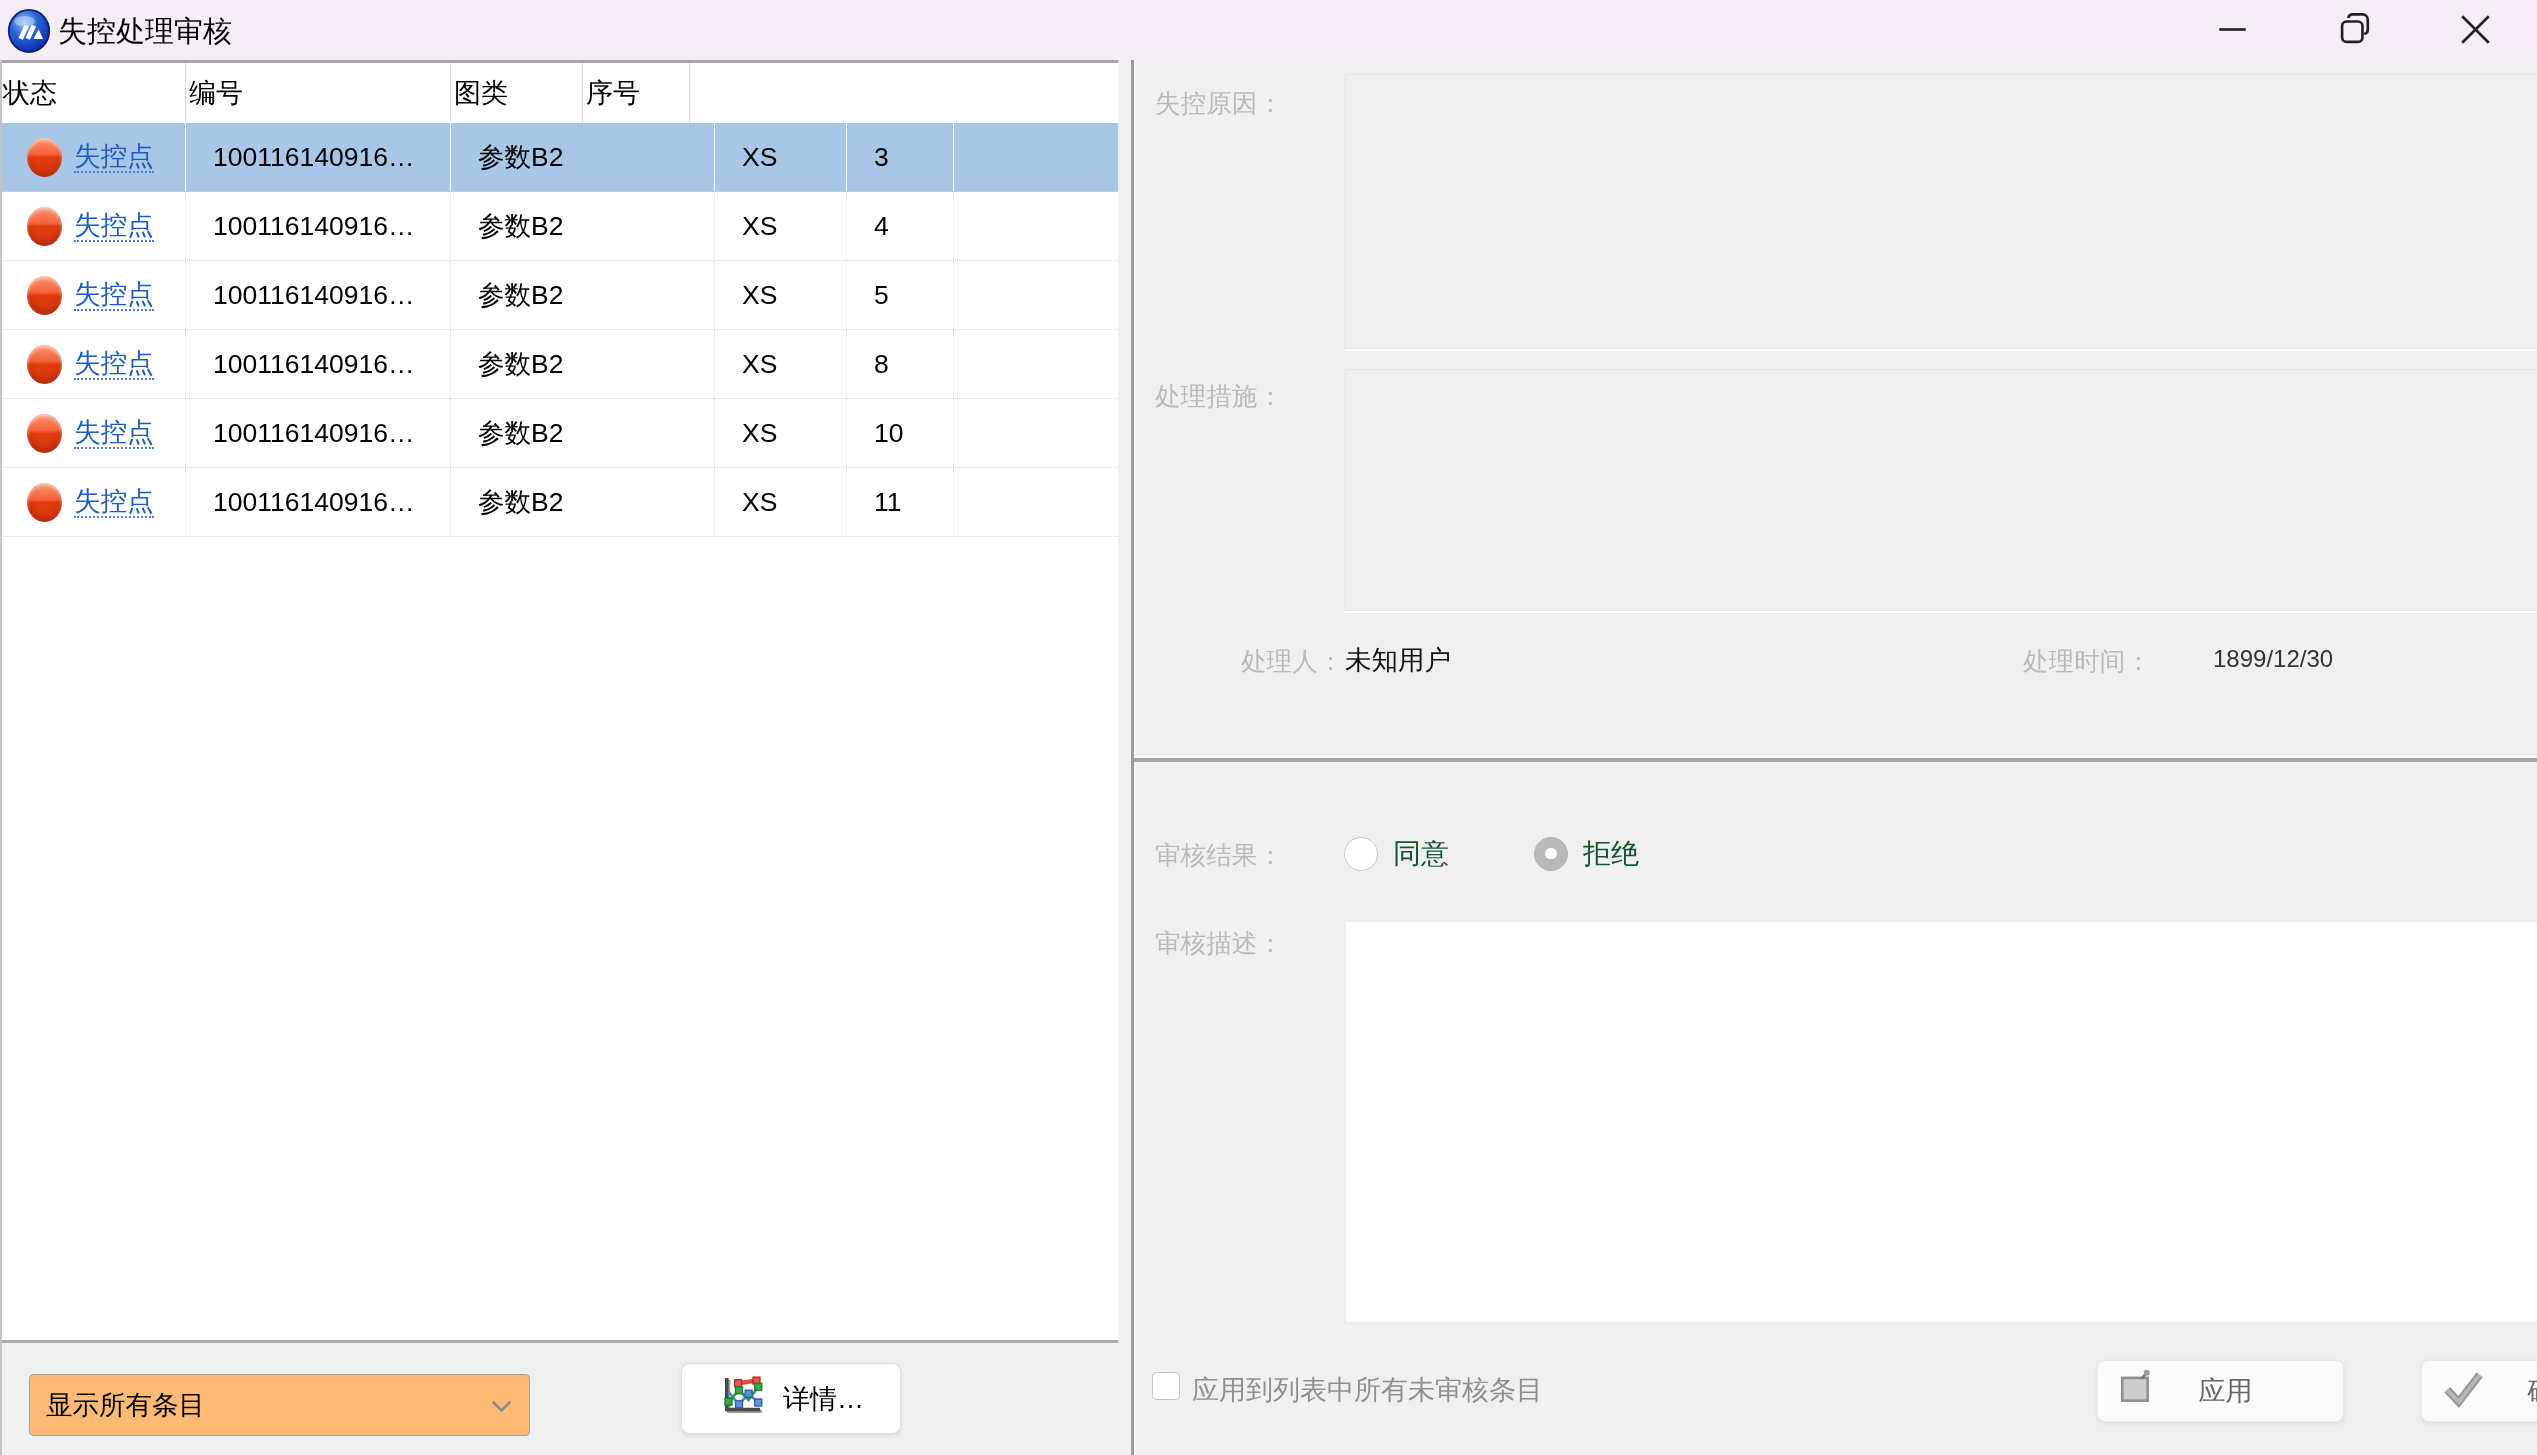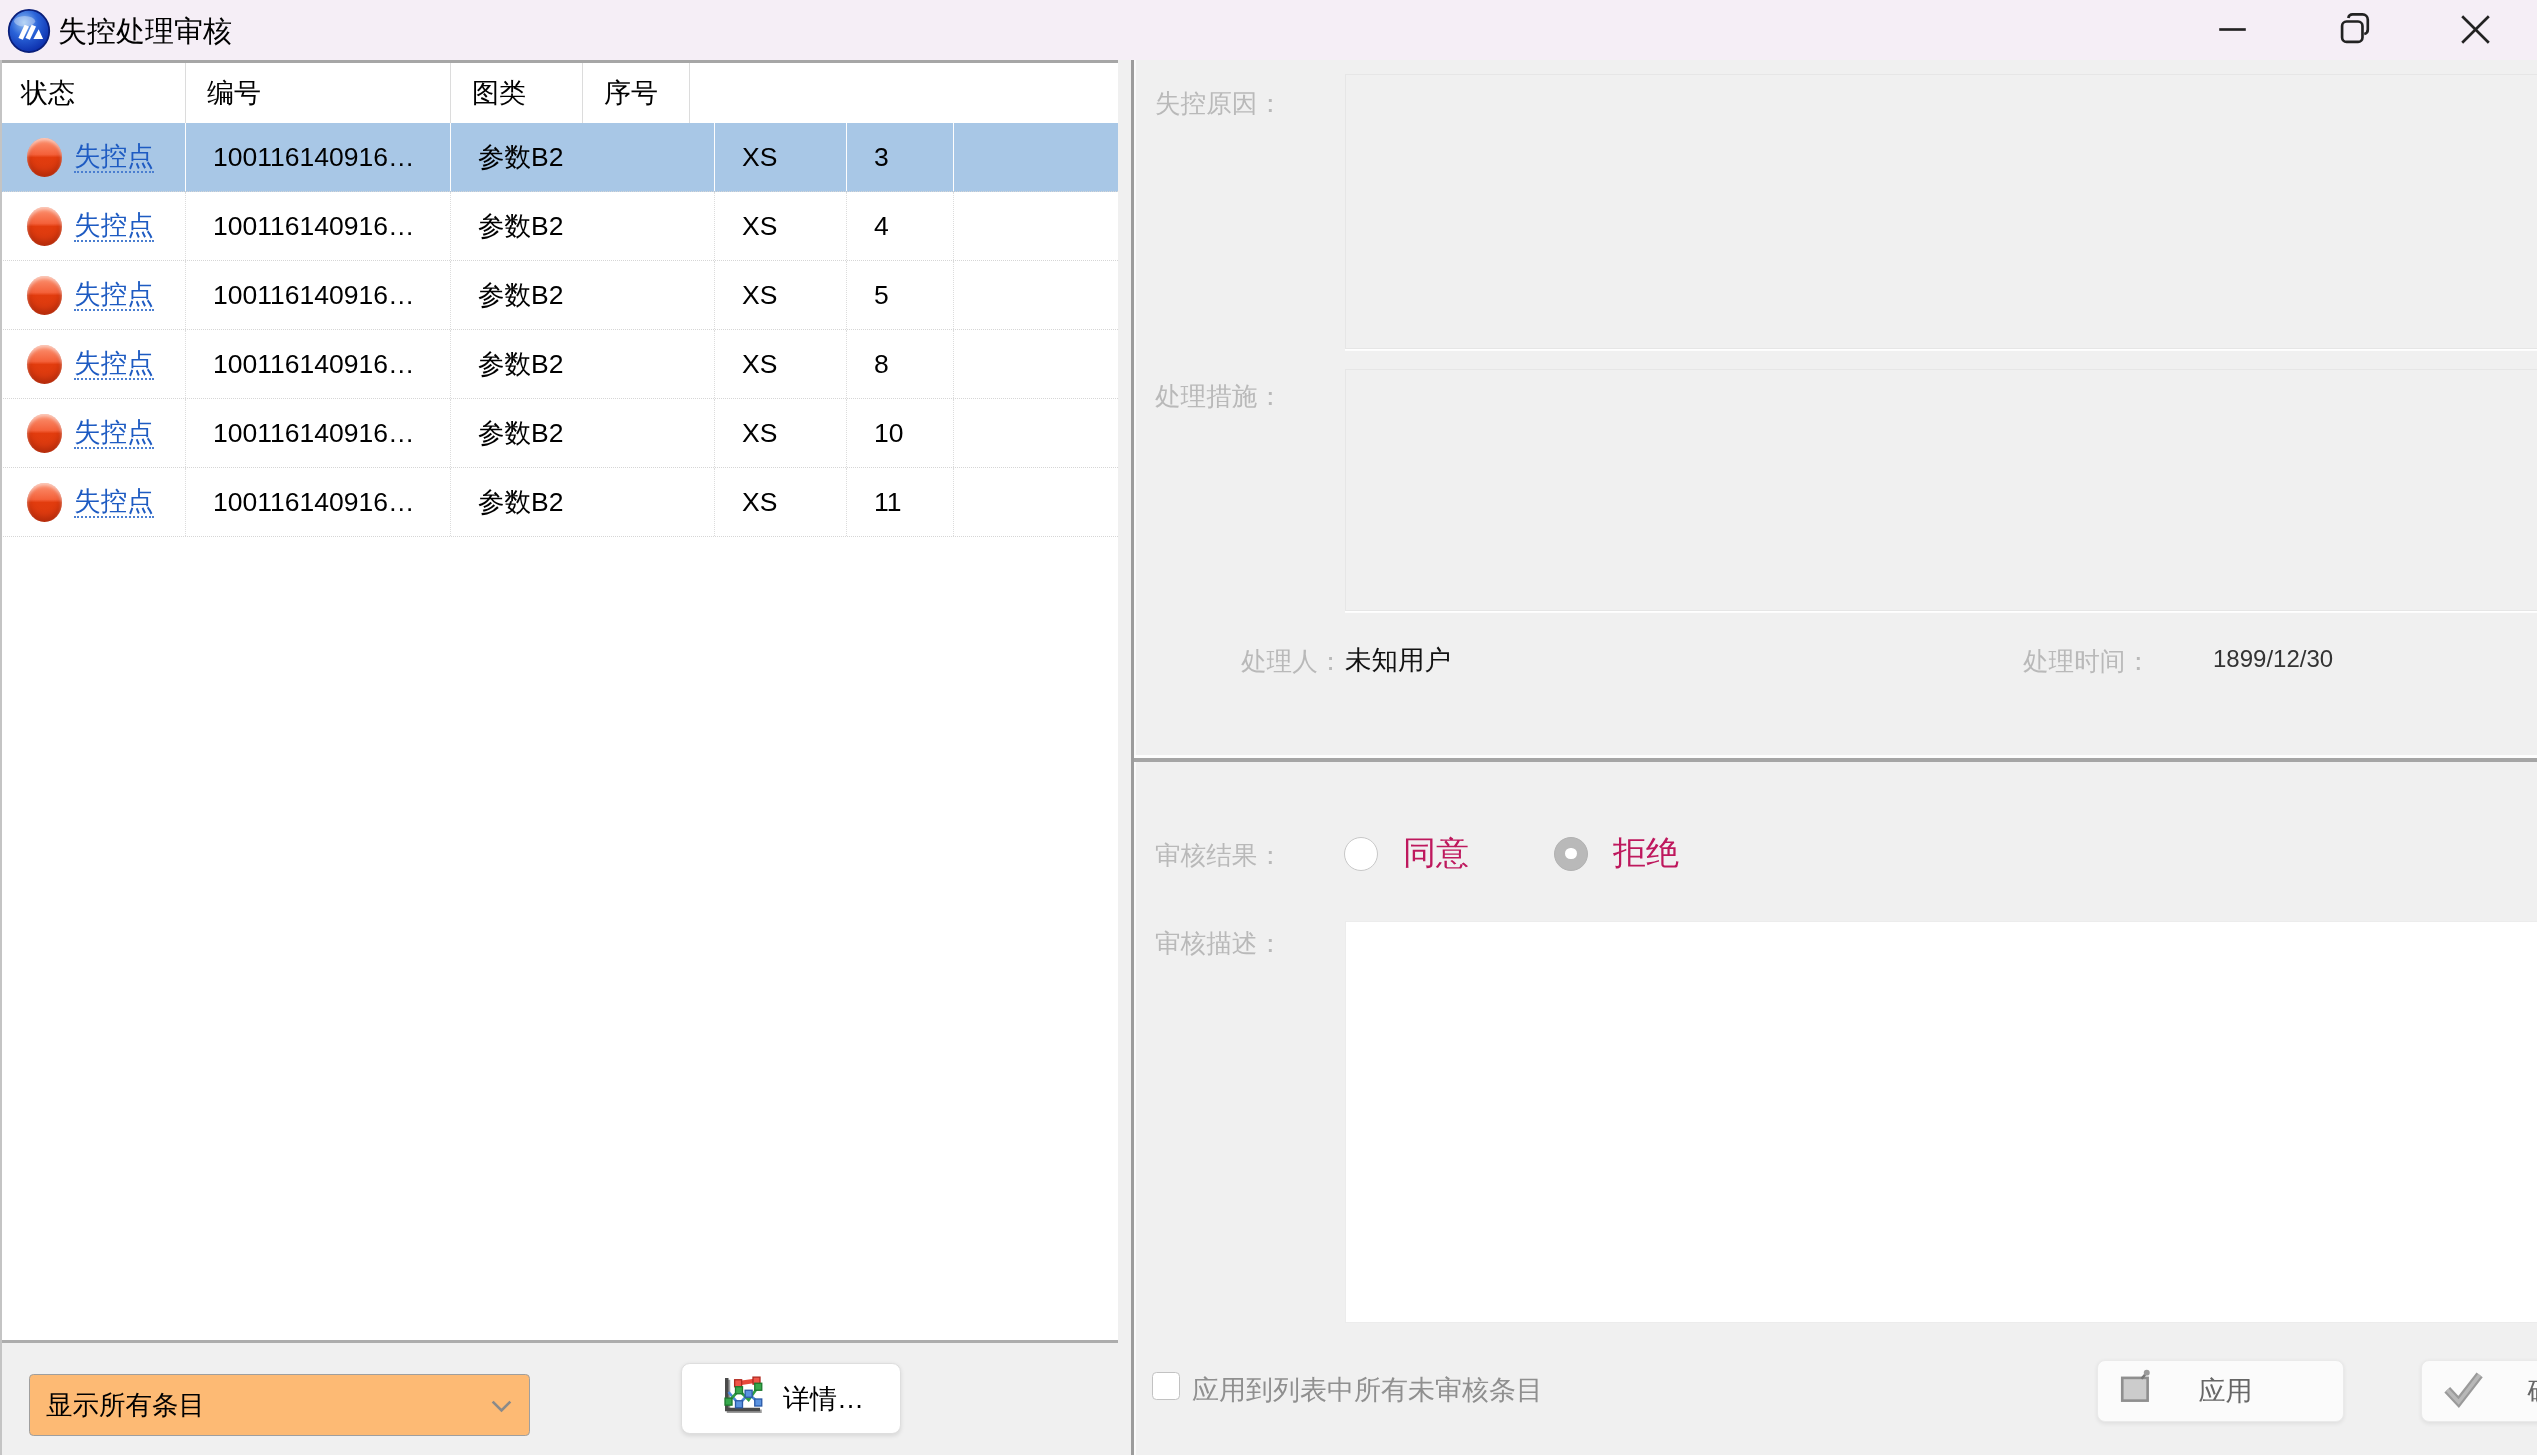--- a/index.html
+++ b/index.html
@@ -13,21 +13,21 @@
   .title-text{position:absolute;left:58px;top:11.5px;font-size:29px;color:#000;}
   .win-btn{position:absolute;top:1.8px;width:67px;height:55px;display:flex;align-items:center;justify-content:center;background:transparent;border:none;cursor:default;}
   .win-btn.min{left:2199px;}
   .win-btn.max{left:2321px;}
   .win-btn.close{left:2442px;}
 
   
   .table-topline{position:absolute;left:0;top:60px;width:1118px;height:3.5px;background:#a6a6a6;}
   .tablewrap{position:absolute;left:0;top:63px;width:1118px;height:1277px;background:#ffffff;}
   .thead{position:absolute;left:0;top:0;width:1118px;height:60px;display:flex;background:#fff;}
-  .th{display:flex;align-items:center;padding-left:21px;box-sizing:border-box;
+  .th{display:flex;align-items:center;padding-left:3px;box-sizing:border-box;
       font-size:27px;color:#000;border-right:1.8px solid #dcdcdc;}
   .th:last-child{border-right:none;}
   .tbody{position:absolute;left:0;top:60px;width:1118px;}
   .tr{display:flex;height:69px;border-bottom:1.8px dotted #d6d6d6;box-sizing:border-box;background:#fff;}
   .tr.selected{background:#a8c7e6;}
   .td{display:flex;align-items:center;padding-left:27px;box-sizing:border-box;
       font-size:26.5px;color:#000;border-right:1.8px dotted #dcdcdc;overflow:hidden;white-space:nowrap;}
   .tr.selected .td{border-right:1.8px solid #fdfdfd;}
   .td:last-child,.tr.selected .td:last-child{border-right:none;}
   .c0{width:186px;} .c1{width:265px;} .c2{width:264px;} .c3{width:132px;} .c4{width:107px;} .c5{width:164px;}
@@ -63,21 +63,21 @@
   .hsep-hi{position:absolute;left:1134px;top:755px;width:1404px;height:3.5px;background:#fdfdfd;}
   .hsep{position:absolute;left:1134px;top:758px;width:1404px;height:4.4px;background:#a5a5a5;}
 
   .radio-group{position:absolute;left:1344px;top:834px;height:39px;display:flex;align-items:center;}
   .radio-opt{display:flex;align-items:center;margin-right:85px;}
   .radio-circle{width:34px;height:34px;border-radius:50%;background:#fff;border:1.8px solid #c8c8c8;
       box-sizing:border-box;position:relative;flex:0 0 auto;}
   .radio-circle.selected{background:#b9b9b9;border-color:#b2b2b2;}
   .radio-circle.selected::after{content:"";position:absolute;left:50%;top:50%;width:11.5px;height:11.5px;
       margin:-5.7px 0 0 -5.7px;border-radius:50%;background:#fff;}
-  .radio-label{font-size:33px;color:#be185d;margin-left:25px;}
+  .radio-label{font-size:28px;color:#14532d;margin-left:15px;}
 
   .checkbox{position:absolute;left:1152px;top:1372px;width:28px;height:28px;background:#fff;
       border:1.8px solid #c2c2c2;border-radius:4.4px;box-sizing:border-box;}
   .checkbox-label{position:absolute;left:1192px;top:1372px;font-size:27px;color:#8f8f8f;white-space:nowrap;}
 
   .panel-btn{position:absolute;top:1360px;height:62px;background:#fbfbfb;border:1.8px solid #eaeaea;
       border-radius:8px;box-sizing:border-box;box-shadow:0 1.8px 4.4px rgba(0,0,0,.07);
       display:flex;align-items:center;font-size:27px;color:#666;}
   .btn-apply{left:2097px;width:247px;padding-left:19.4px;gap:46px;text-align:right;}
   .btn-confirm{left:2421px;width:212px;padding-left:17.6px;gap:42px;}

